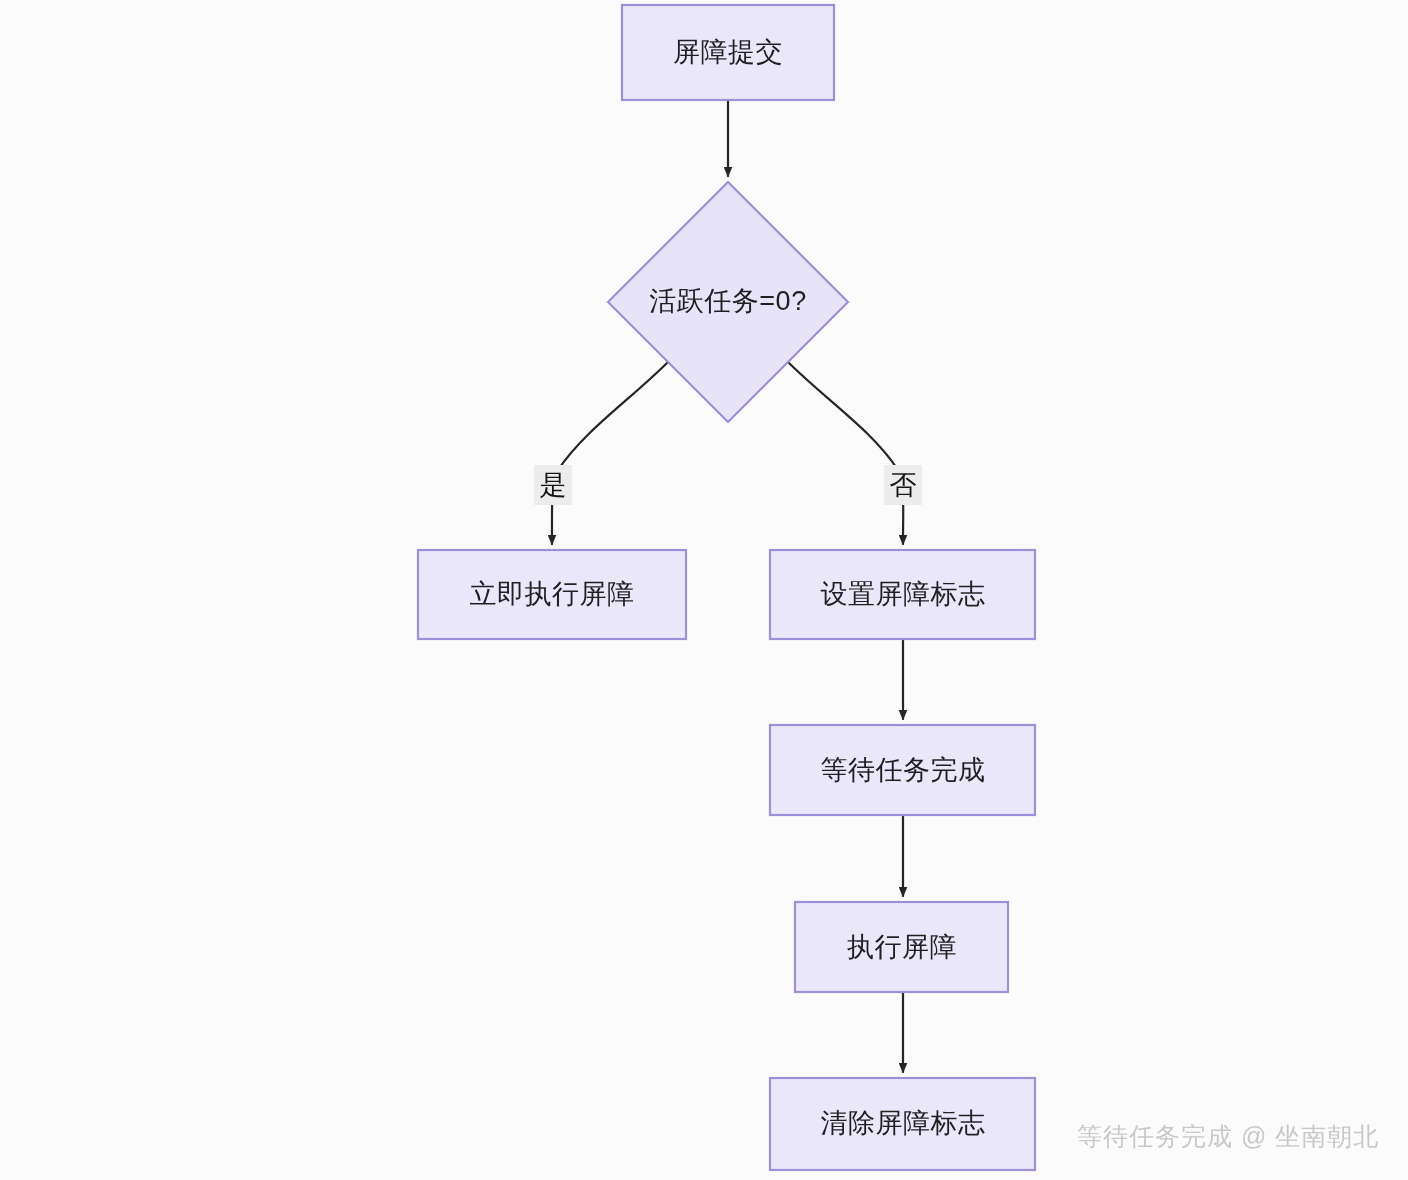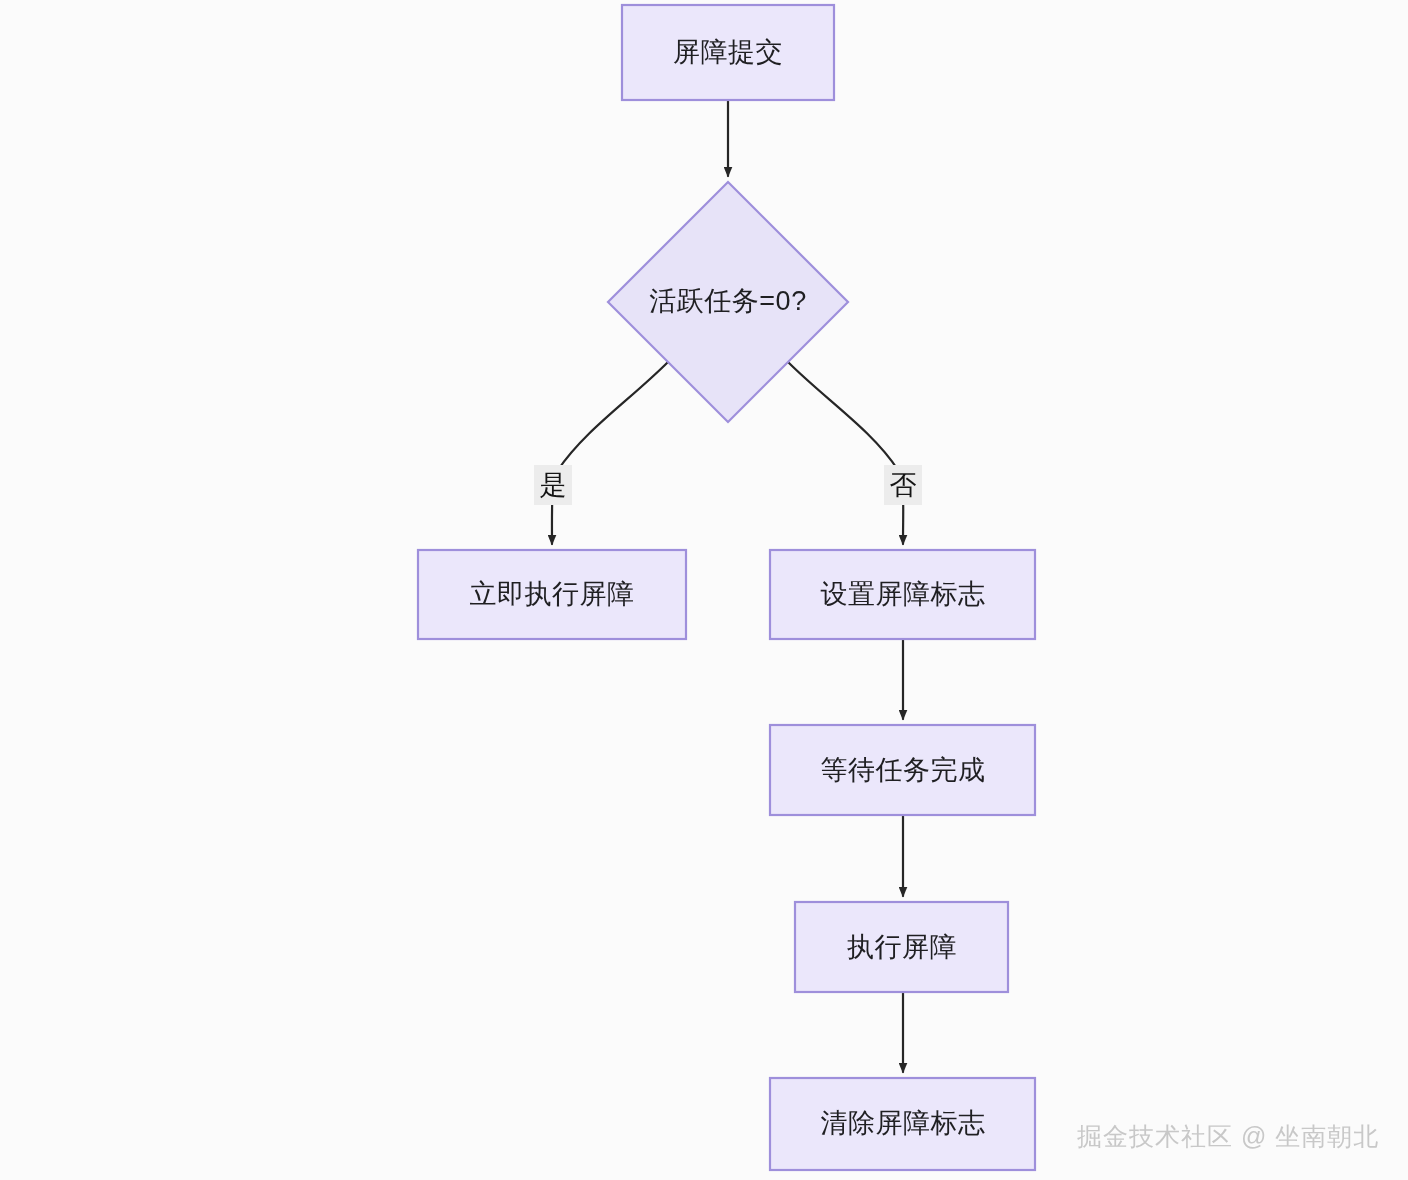--- a/index.html
+++ b/index.html
@@ -146,15 +146,15 @@
         <text class="edge-label-text" x="553" y="487">是</text>
       </g>
 
       <g>
         <rect class="edge-label-bg" x="884" y="465" width="38" height="40"></rect>
         <text class="edge-label-text" x="903" y="487">否</text>
       </g>
     </g>
   </svg>
 
-  <div class="watermark" style="left:1077px; top:1120px;">掘金技术社区 @ 坐南朝北</div>
+  <div class="watermark" style="left:1077px; top:1120px;">等待任务完成 @ 坐南朝北</div>
 
 </div>
 
 </body></html>

